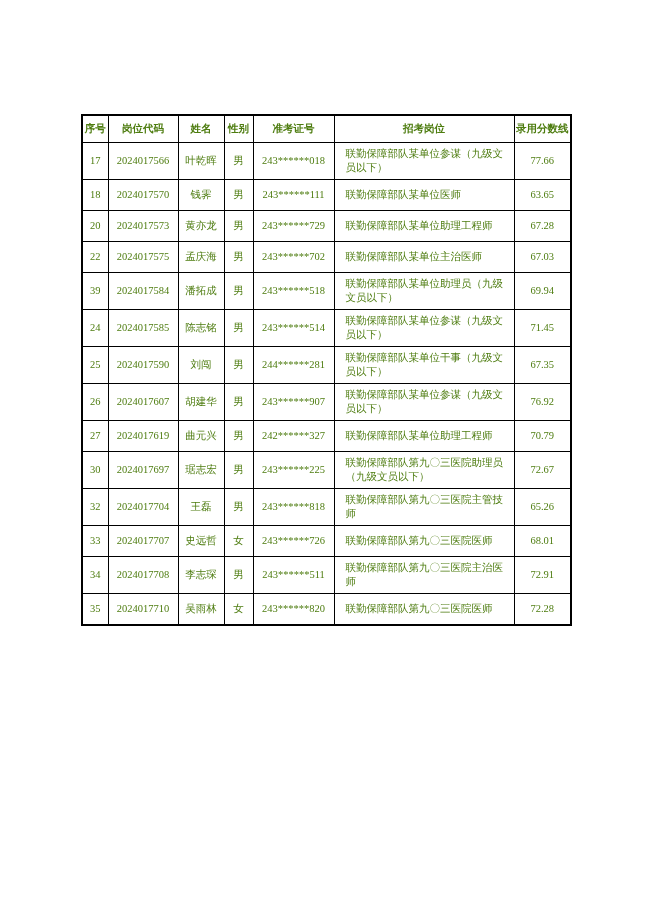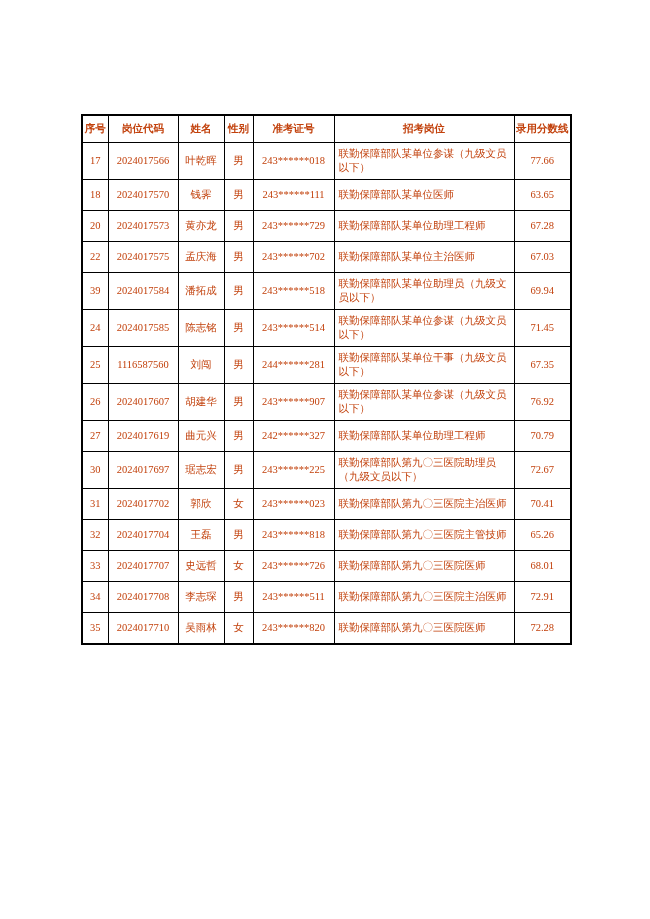--- a/index.html
+++ b/index.html
@@ -6,21 +6,21 @@
     margin: 0;
     padding: 0;
     background: #ffffff;
   }
   .page {
     position: relative;
     width: 650px;
     height: 909px;
     background: #ffffff;
     font-family: "Liberation Serif", "DejaVu Serif", serif;
-    color: #c2410c;
+    color: #4d7c0f;
     overflow: hidden;
   }
   table.score-table {
     position: absolute;
     left: 81px;
     top: 114px;
     width: 489px;
     border-collapse: collapse;
     table-layout: fixed;
     border: 2px solid #000000;
@@ -40,21 +40,21 @@
     font-weight: bold;
     height: 22px;
     padding: 2px 1px;
   }
   table.score-table td {
     height: 22px;
     font-weight: normal;
   }
   table.score-table td.pos-cell {
     text-align: left;
-    padding-left: 4px;
+    padding-left: 11px;
     padding-right: 3px;
   }
   col.c-seq    { width: 26px; }
   col.c-code   { width: 70px; }
   col.c-name   { width: 46px; }
   col.c-gender { width: 29px; }
   col.c-ticket { width: 81px; }
   col.c-pos    { width: 180px; }
   col.c-score  { width: 57px; }
 </style>
@@ -133,21 +133,21 @@
           <td>24</td>
           <td>2024017585</td>
           <td>陈志铭</td>
           <td>男</td>
           <td>243******514</td>
           <td class="pos-cell">联勤保障部队某单位参谋（九级文员以下）</td>
           <td>71.45</td>
         </tr>
         <tr>
           <td>25</td>
-          <td>1116587560</td>
+          <td>2024017590</td>
           <td>刘闯</td>
           <td>男</td>
           <td>244******281</td>
           <td class="pos-cell">联勤保障部队某单位干事（九级文员以下）</td>
           <td>67.35</td>
         </tr>
         <tr>
           <td>26</td>
           <td>2024017607</td>
           <td>胡建华</td>
@@ -166,29 +166,20 @@
           <td>70.79</td>
         </tr>
         <tr>
           <td>30</td>
           <td>2024017697</td>
           <td>琚志宏</td>
           <td>男</td>
           <td>243******225</td>
           <td class="pos-cell">联勤保障部队第九〇三医院助理员（九级文员以下）</td>
           <td>72.67</td>
-        </tr>
-        <tr>
-          <td>31</td>
-          <td>2024017702</td>
-          <td>郭欣</td>
-          <td>女</td>
-          <td>243******023</td>
-          <td class="pos-cell">联勤保障部队第九〇三医院主治医师</td>
-          <td>70.41</td>
         </tr>
         <tr>
           <td>32</td>
           <td>2024017704</td>
           <td>王磊</td>
           <td>男</td>
           <td>243******818</td>
           <td class="pos-cell">联勤保障部队第九〇三医院主管技师</td>
           <td>65.26</td>
         </tr>

